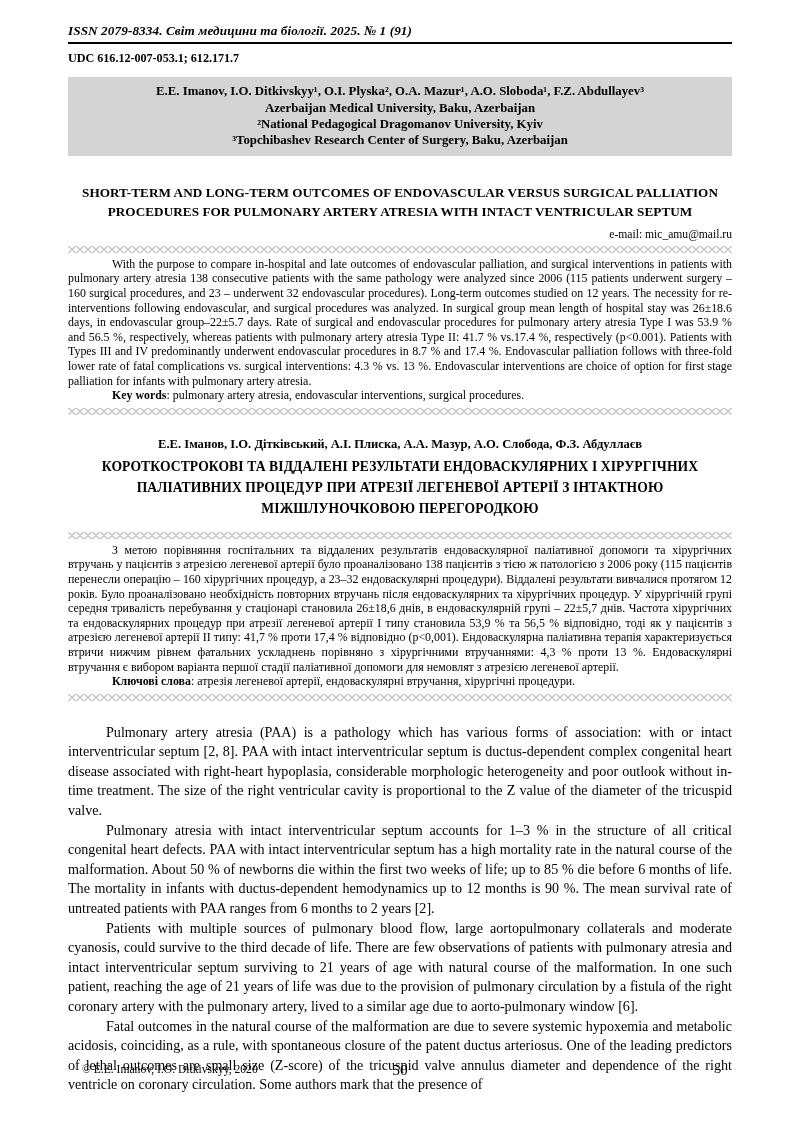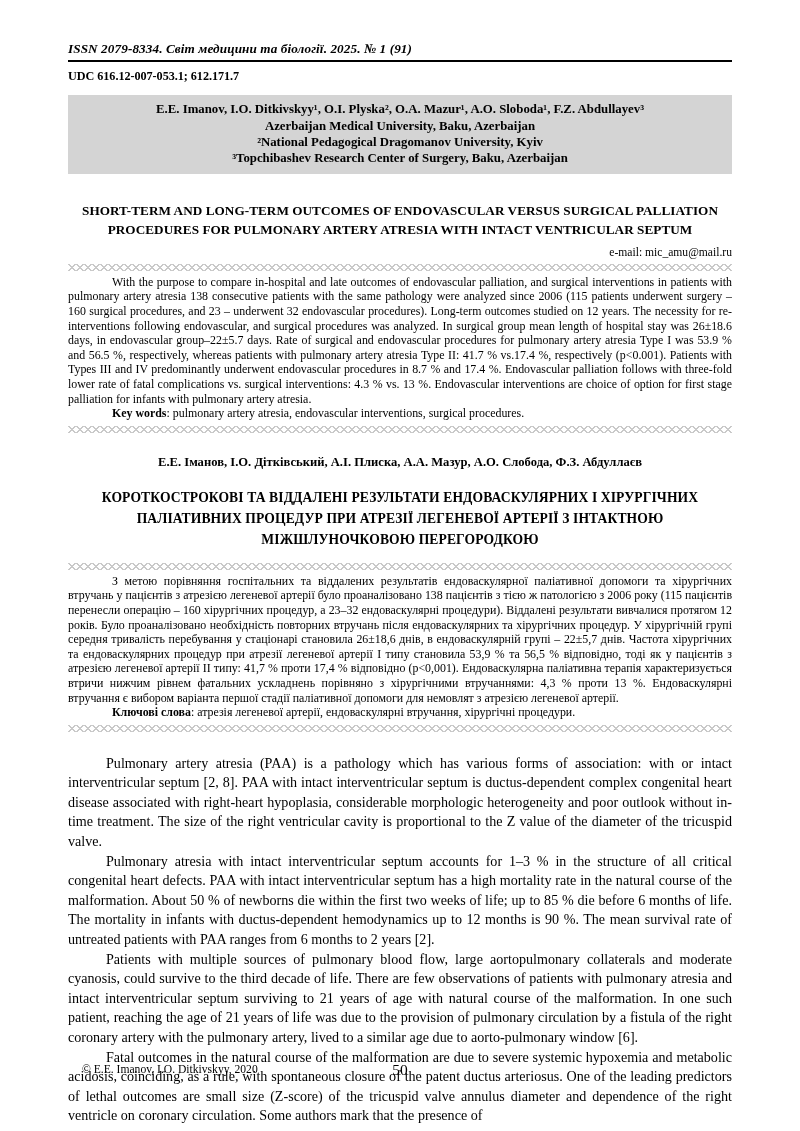--- a/index.html
+++ b/index.html
@@ -26,21 +26,21 @@
     top: 0;
     width: 664px;
   }
 
   
   .runhead {
     font-style: italic;
     font-weight: bold;
     font-size: 13.2px;
     letter-spacing: .1px;
-    padding-top: 41px;
+    padding-top: 23px;
     padding-bottom: 3px;
   }
   .rule-thick {
     border-top: 2.2px solid #000;
     margin-bottom: 7px;
   }
 
   
   .doi-line {
     font-weight: bold;
@@ -103,21 +103,21 @@
     text-align: center;
     font-weight: bold;
     font-size: 12.6px;
     margin-top: 22px;
   }
   .title-ua {
     text-align: center;
     font-weight: bold;
     font-size: 13.6px;
     line-height: 21px;
-    margin-top: 17px;
+    margin-top: 4px;
     letter-spacing: .1px;
   }
 
   
   .body-text {
     font-size: 14.1px;
     line-height: 19.6px;
     text-align: justify;
     text-indent: 38px;
     margin-top: 22px;

